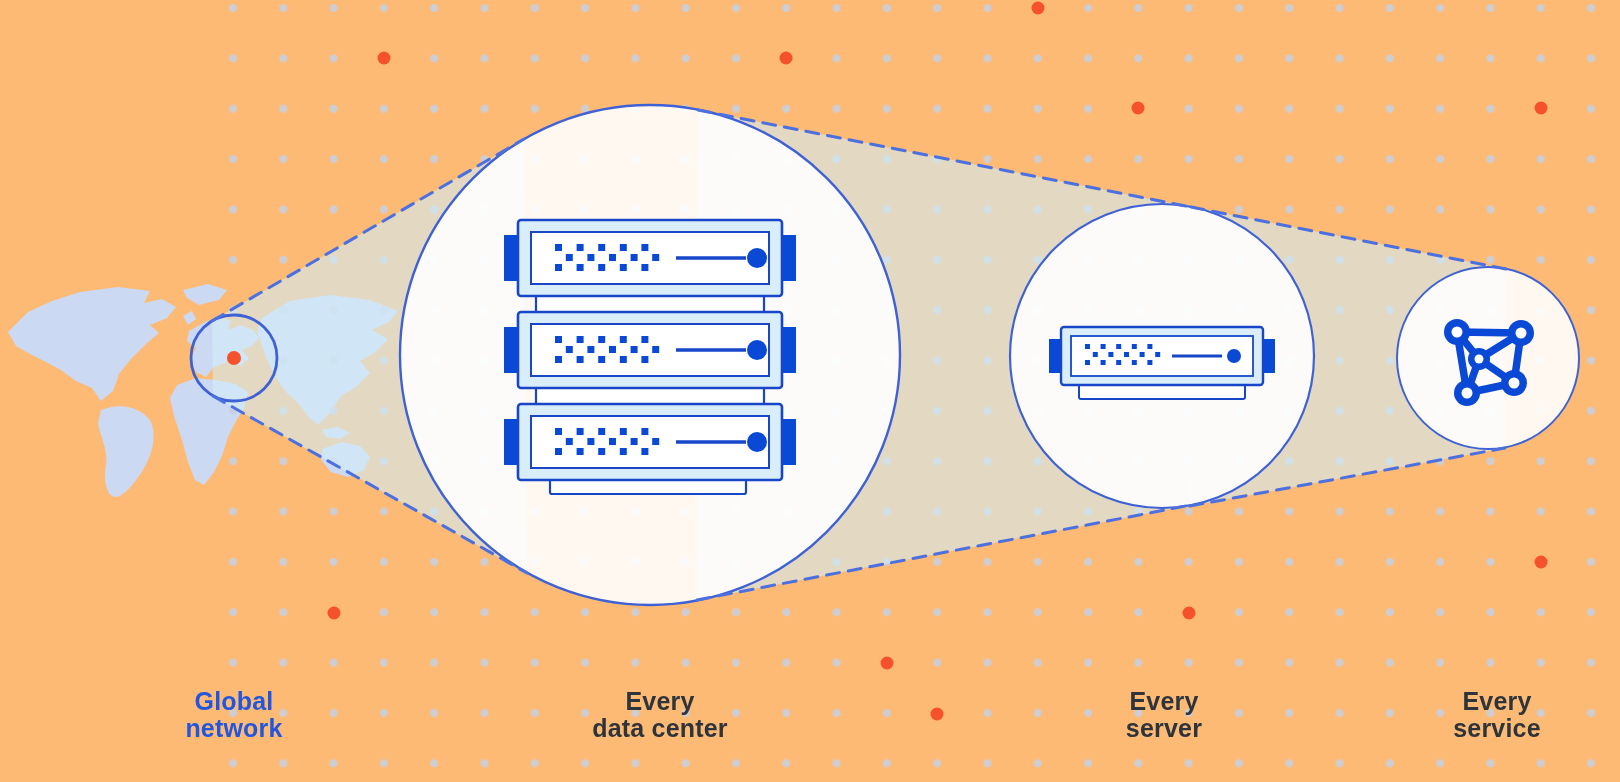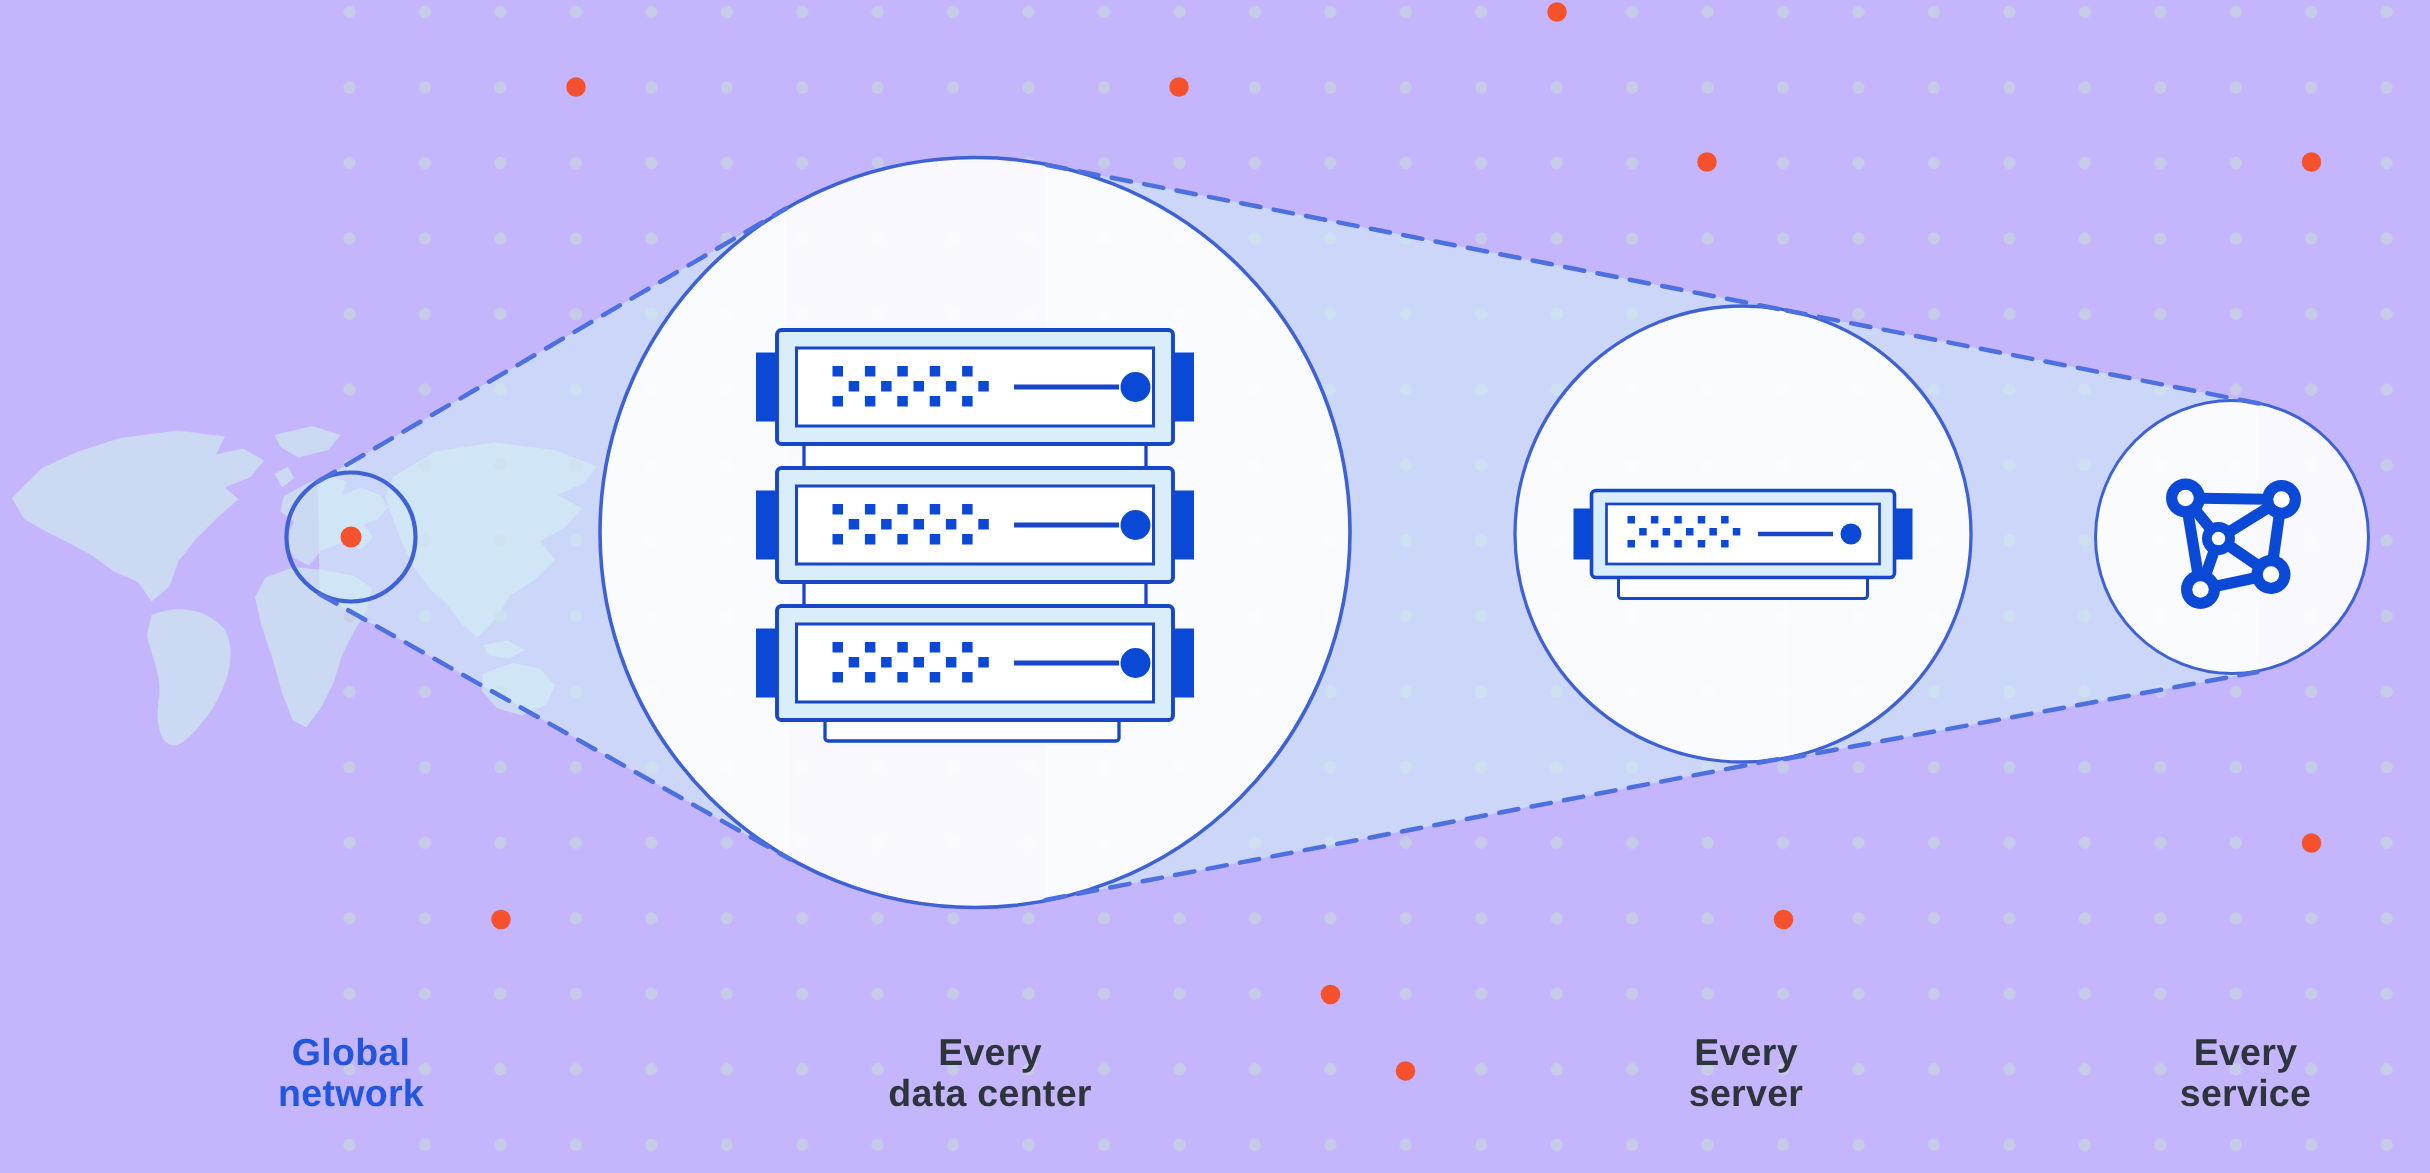--- a/index.html
+++ b/index.html
@@ -1,19 +1,19 @@
 <!DOCTYPE html>
 <html><head>
 <meta charset="utf-8">
 <style>
   html,body{margin:0;padding:0;background:#ffffff;}
   .stage{
     position:relative;
     width:1620px;height:782px;
-    background:#c4b5fd;
+    background:#fdba74;
     overflow:hidden;
     font-family:"Liberation Sans", sans-serif;
   }
   svg{display:block;}
   text.diagram-label{
     font-family:"Liberation Sans", sans-serif;
     font-size:25px;
     font-weight:700;
     text-anchor:middle;
     letter-spacing:0.2px;

